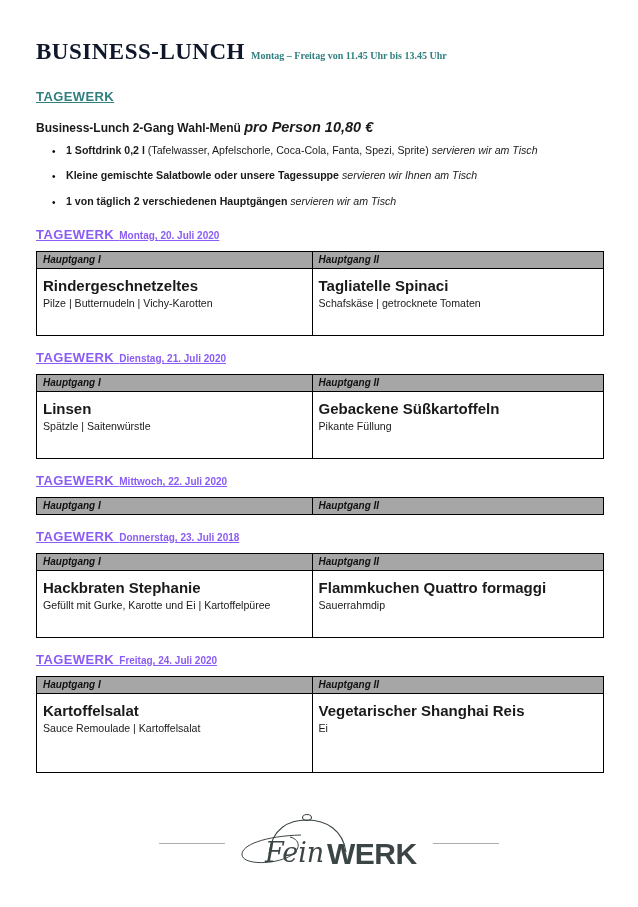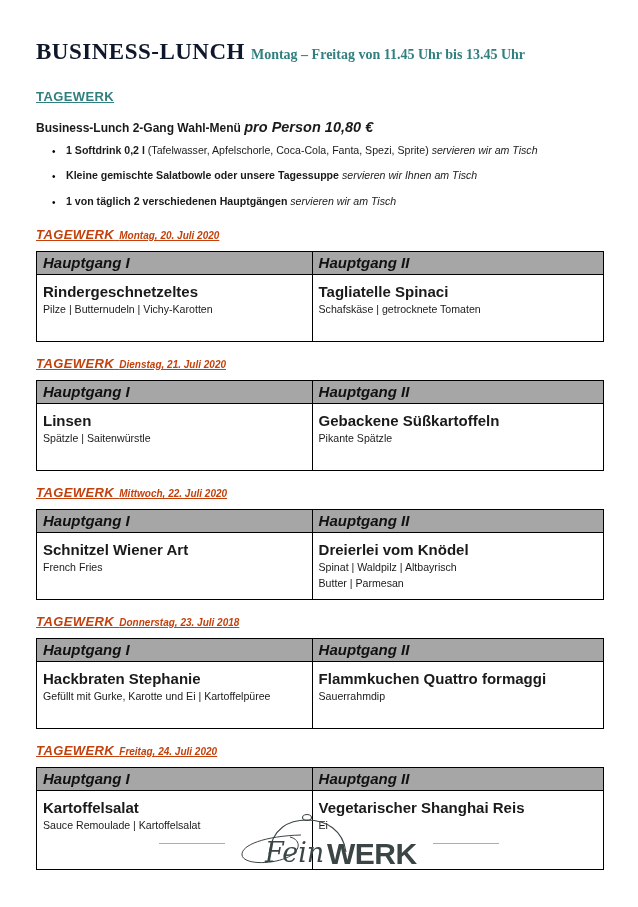--- a/index.html
+++ b/index.html
@@ -11,21 +11,21 @@
   span:empty{display:none;}
 
   
   .doc-title{margin:0 0 22px 0;white-space:nowrap;}
   .doc-title .main{
     font-family:"Liberation Serif",serif;font-weight:bold;
     font-size:23px;color:#0f172a;letter-spacing:.5px;
   }
   .doc-title .sub{
     font-family:"Liberation Serif",serif;font-weight:bold;
-    font-size:14px;color:#31807f;margin-left:6px;
+    font-size:10px;color:#31807f;margin-left:6px;
   }
 
   
   .tagewerk-hd{
     margin:0 0 15px 0;font-size:13px;font-weight:bold;color:#31807f;
     text-decoration:underline;letter-spacing:.4px;
   }
 
   
   .lead{margin:0 0 9px 0;font-size:12px;}
@@ -35,33 +35,33 @@
   ul.bullets li{margin-bottom:11.5px;font-size:10.6px;line-height:1.3;position:relative;}
   ul.bullets li .dot{
     position:absolute;left:-14px;top:1px;font-size:10px;color:#000;
   }
   ul.bullets .seg.bold{font-weight:bold;}
   ul.bullets .seg.ital{font-style:italic;}
 
   
   .day-section{margin-bottom:9px;}
   .day-hd{
-    margin:0 0 7px 0;color:#c2410c;text-decoration:underline;
-    font-weight:bold;white-space:nowrap;font-style:italic;
+    margin:0 0 7px 0;color:#8b5cf6;text-decoration:underline;
+    font-weight:bold;white-space:nowrap;
   }
   .day-hd .sec-label{font-size:13px;letter-spacing:.4px;}
   .day-hd .sec-date{font-size:10px;}
 
   table.menu-table{
     width:568px;border-collapse:collapse;table-layout:fixed;
     border:1.5px solid #000;
   }
   table.menu-table th{
     background:#a6a6a6;border:1px solid #000;
-    font-size:15px;font-weight:bold;font-style:italic;text-align:left;
+    font-size:10px;font-weight:bold;font-style:italic;text-align:left;
     padding:2px 6px 3px 6px;color:#111;
   }
   table.menu-table td{
     border:1px solid #000;vertical-align:top;
     padding:8px 4px 6px 6px;height:52px;
   }
   table.menu-table.tall td{height:64px;}
   .dish-title{font-size:15px;font-weight:bold;margin-bottom:2px;}
   .dish-desc{font-size:10.6px;line-height:1.45;white-space:pre-line;}
 
@@ -148,49 +148,38 @@
         <th>Hauptgang I</th>
         <th>Hauptgang II</th>
       </tr>
       <tr>
         <td>
           <div class="dish-title">Linsen</div>
           <div class="dish-desc">Spätzle | Saitenwürstle</div>
         </td>
         <td>
           <div class="dish-title">Gebackene Süßkartoffeln</div>
-          <div class="dish-desc">Pikante Spätzle</div>
+          <div class="dish-desc">Pikante Füllung</div>
         </td>
       </tr>
     </tbody>
       </table>
   </div>
 
   <div class="day-section">
     <h3 class="day-hd"><span class="sec-label">TAGEWERK</span> <span class="sec-date">Mittwoch, 22. Juli 2020</span></h3>
     <table class="menu-table">
       <colgroup>
           <col style="width:48.6%">
           <col style="width:51.4%">
         </colgroup>
       <tbody>
           <tr>
         <th>Hauptgang I</th>
         <th>Hauptgang II</th>
-      </tr>
-      <tr>
-        <td>
-          <div class="dish-title">Schnitzel Wiener Art</div>
-          <div class="dish-desc">French Fries</div>
-        </td>
-        <td>
-          <div class="dish-title">Dreierlei vom Knödel</div>
-          <div class="dish-desc">Spinat | Waldpilz | Altbayrisch
-Butter | Parmesan</div>
-        </td>
       </tr>
     </tbody>
       </table>
   </div>
 
   <div class="day-section">
     <h3 class="day-hd"><span class="sec-label">TAGEWERK</span> <span class="sec-date">Donnerstag, 23. Juli 2018</span></h3>
     <table class="menu-table">
       <colgroup>
           <col style="width:48.6%">

